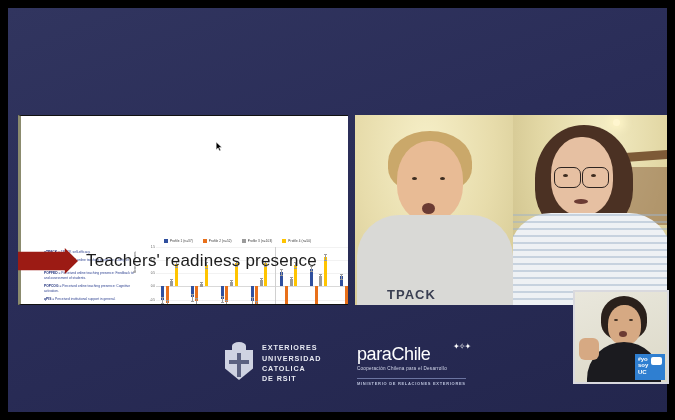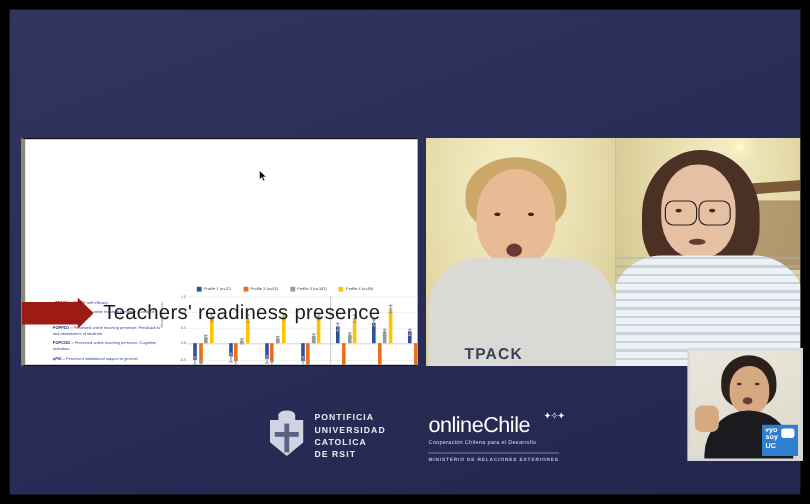--- a/index.html
+++ b/index.html
@@ -316,29 +316,29 @@
 
   <div id="logos">
     <div id="logo-uc">
       <div id="crest">
         <div class="crown"></div>
         <div class="shield"></div>
         <div class="cross"></div>
         <div class="cross2"></div>
       </div>
       <div id="uc-text">
-        <div>PONTIFICIA</div>
+        <div>EXTERIORES</div>
         <div>UNIVERSIDAD</div>
         <div>CATOLICA</div>
         <div>DE RSIT</div>
       </div>
     </div>
     <div id="logo-agcid">
       <div id="agcid-main">
-        <span>online</span><span class="bold">Chile</span>
+        <span>para</span><span class="bold">Chile</span>
         <span id="agcid-stars">✦✧✦</span>
       </div>
       <div id="agcid-sub">Cooperación Chilena para el Desarrollo</div>
       <div id="agcid-min">MINISTERIO DE RELACIONES EXTERIORES</div>
     </div>
   </div>
 
   <svg id="cursor" viewBox="0 0 12 18">
     <polygon points="0,0 0,14 3.4,10.6 6,16 8.4,15 5.8,9.8 10.4,9.8" fill="#000" stroke="#fff" stroke-width="1"></polygon>
   </svg>

